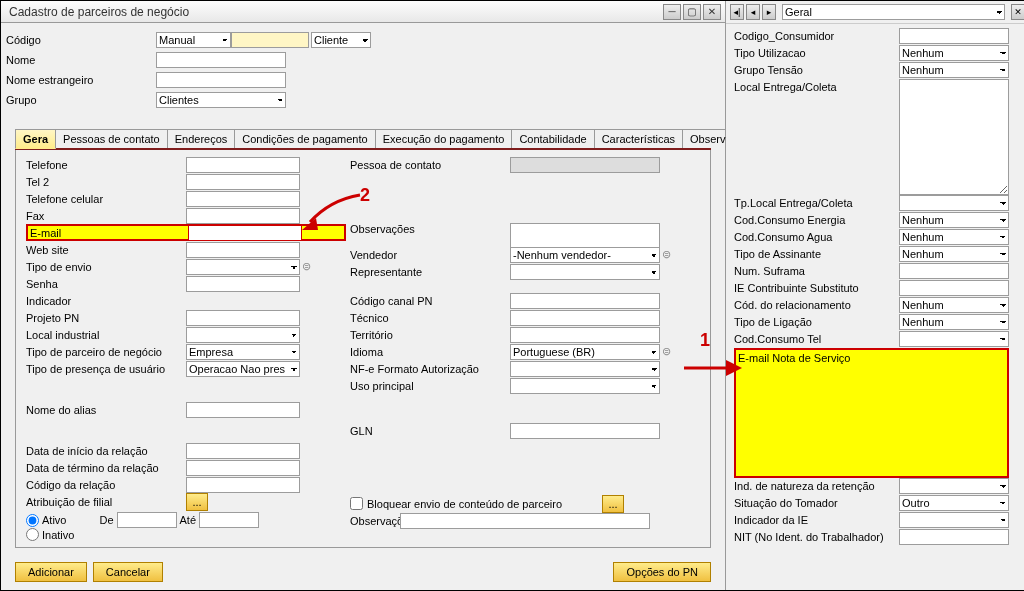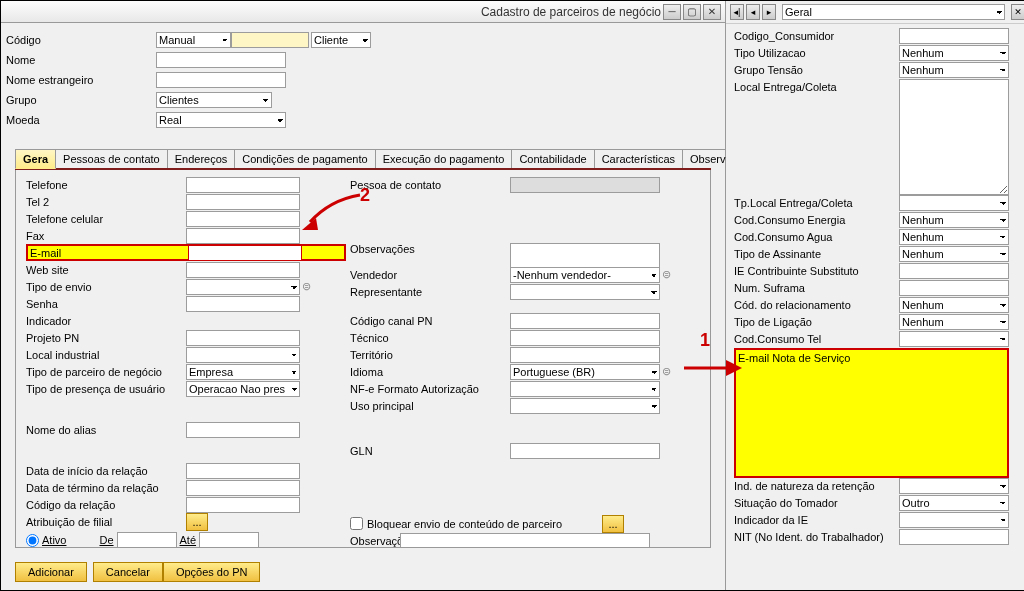--- a/index.html
+++ b/index.html
@@ -29,21 +29,20 @@
   }
   .titlebar {
     background: linear-gradient(#fdfdfd,#e8e8e8);
     border-bottom: 1px solid #999;
     height: 22px;
     display: flex;
     align-items: center;
     padding: 0 4px;
     font-size: 12px;
     color: #333;
-    text-align: right;
   }
   .titlebar .title { flex: 1; padding-left: 4px; }
   .titlebar .winbtn {
     width: 18px;
     height: 16px;
     margin-left: 2px;
     background: linear-gradient(#eee,#ccc);
     border: 1px solid #888;
     display: flex;
     align-items: center;
@@ -128,20 +127,21 @@
     background: linear-gradient(#ffec8b,#f0c040);
     border: 1px solid #b08000;
     padding: 3px 12px;
     font-size: 11px;
     cursor: pointer;
   }
   .btn-gold.small { padding:2px 4px; min-width:22px;}
   .bottom-bar {
     padding: 8px 14px;
     display: flex;
+    justify-content: space-between;
   }
   .radios label { display:flex; align-items:center; gap:3px;}
   
   .window-right {
     flex: 1;
     background: #f0f0f0;
     display: flex;
     flex-direction: column;
   }
   .right-top {
@@ -225,25 +225,21 @@
       <div class="hrow">
         <label>Nome</label>
         <input class="txtinput" style="width: 130px;">
       </div>
       <div class="hrow">
         <label>Nome estrangeiro</label>
         <input class="txtinput" style="width: 130px;">
       </div>
       <div class="hrow">
         <label>Grupo</label>
-        <select class="dd" style="width:116px;"><option>Clientes</option></select>
-      </div>
-      <div class="hrow">
-        <label>Moeda</label>
-        <select class="dd" style="width:130px;"><option>Real</option></select>
+        <select class="dd" style="width:130px;"><option>Clientes</option></select>
       </div>
     </div>
 
     <div class="tabs-bar">
       <div class="tab active">Gera</div>
       <div class="tab">Pessoas de contato</div>
       <div class="tab">Endereços</div>
       <div class="tab">Condições de pagamento</div>
       <div class="tab">Execução do pagamento</div>
       <div class="tab">Contabilidade</div>
@@ -323,21 +319,21 @@
               <input class="txtinput field" style="">
             </div>
           <div class="frow">
               <label>Código da relação</label>
               <input class="txtinput field" style="">
             </div>
           <div class="frow">
               <label>Atribuição de filial</label>
               <button class="btn-gold small">...</button>
             </div>
-          <div class="radios" style="padding-top:2px;text-decoration:underline;">
+          <div class="radios" style="padding-top:2px;">
             <label>
                 <input type="radio" checked="" style="">
                 <span>Ativo</span>
               <span style="margin-left:30px;">De</span>
               <input class="txtinput" style="width: 60px;">
               <span>Até</span>
               <input class="txtinput" style="width: 60px;">
             </label>
             <label>
                 <input type="radio" style="">
@@ -456,25 +452,25 @@
         </div>
       <div class="rfrow">
           <label>Cod.Consumo Agua</label>
           <select class="dd rfield" style="width:110px;"><option>Nenhum</option></select>
         </div>
       <div class="rfrow">
           <label>Tipo de Assinante</label>
           <select class="dd rfield" style="width:110px;"><option>Nenhum</option></select>
         </div>
       <div class="rfrow">
+          <label>Num. Suframa</label>
+          <input class="txtinput rfield" style="width: 110px;">
+        </div>
+      <div class="rfrow">
           <label>IE Contribuinte Substituto</label>
-          <input class="txtinput rfield" style="width: 110px;">
-        </div>
-      <div class="rfrow">
-          <label>Num. Suframa</label>
           <input class="txtinput rfield" style="width: 110px;">
         </div>
       <div class="rfrow">
           <label>Cód. do relacionamento</label>
           <select class="dd rfield" style="width:110px;"><option>Nenhum</option></select>
         </div>
       <div class="rfrow">
           <label>Tipo de Ligação</label>
           <select class="dd rfield" style="width:110px;"><option>Nenhum</option></select>
         </div>

